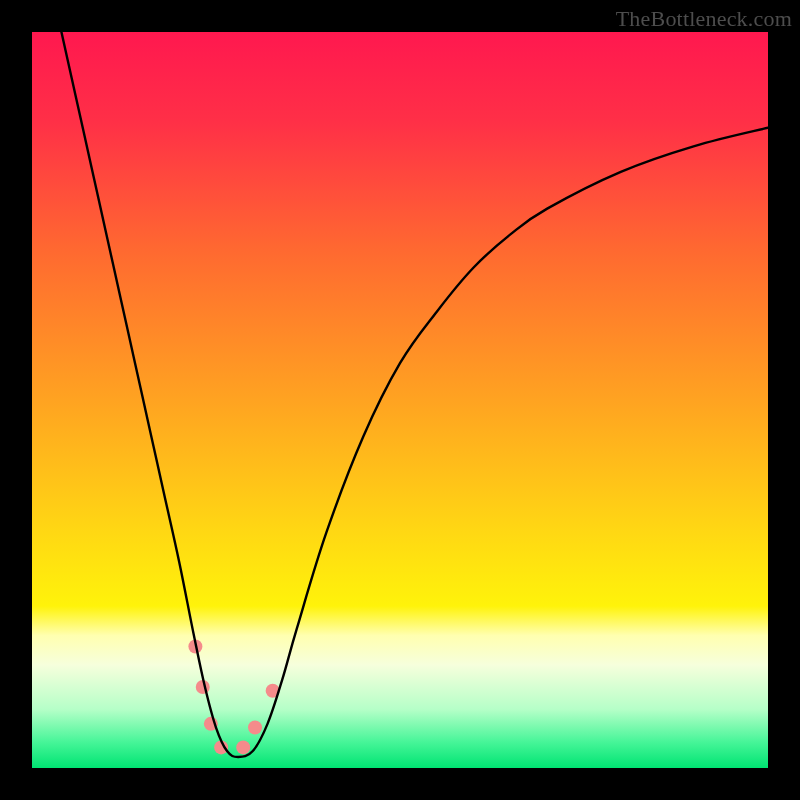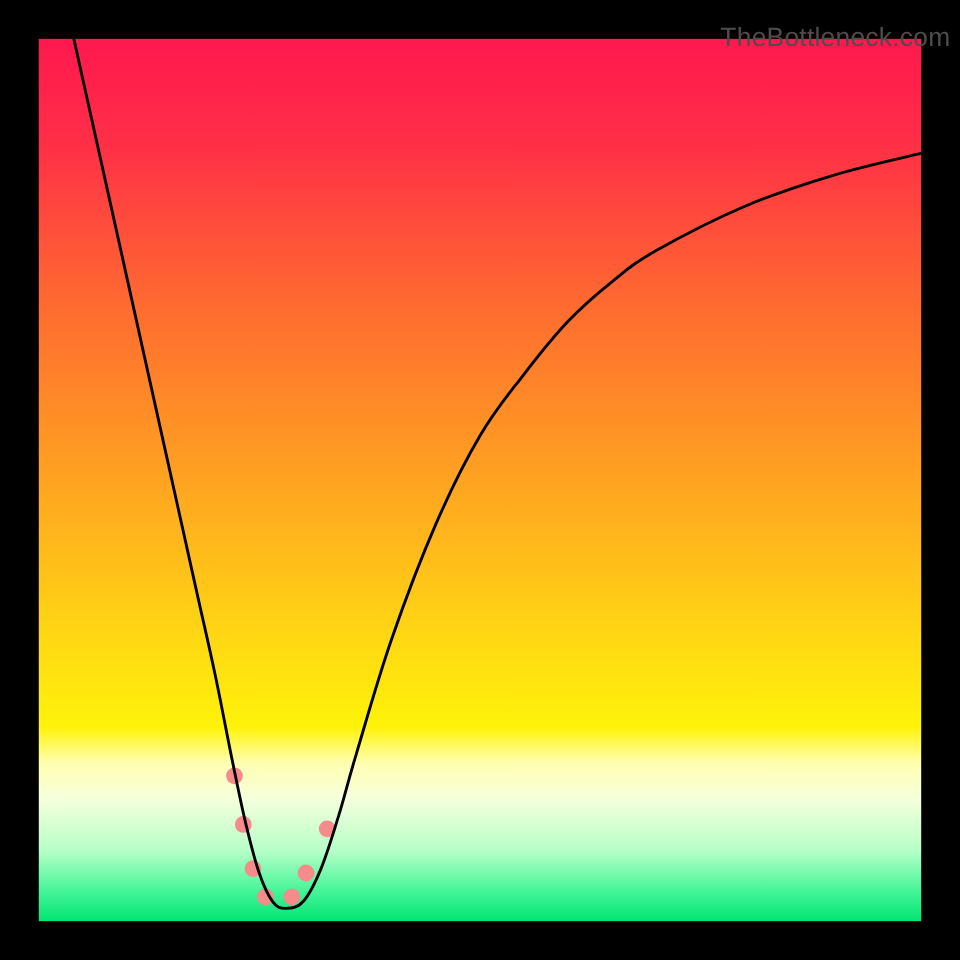--- a/index.html
+++ b/index.html
@@ -23,23 +23,23 @@
     inset: 0;
   }
   .curve-svg {
     position: absolute;
     inset: 0;
     width: 100%;
     height: 100%;
   }
   .attrib {
     position: absolute;
-    top: 18px;
+    top: 6px;
     right: 8px;
-    font-family: Liberation Sans, sans-serif;
+    font-family: Liberation Serif, serif;
     font-size: 22px;
     color: #4d4d4d;
     letter-spacing: 0.2px;
     user-select: none;
   }
 </style>
 </head>
 <body>
 
 <div class="frame">

